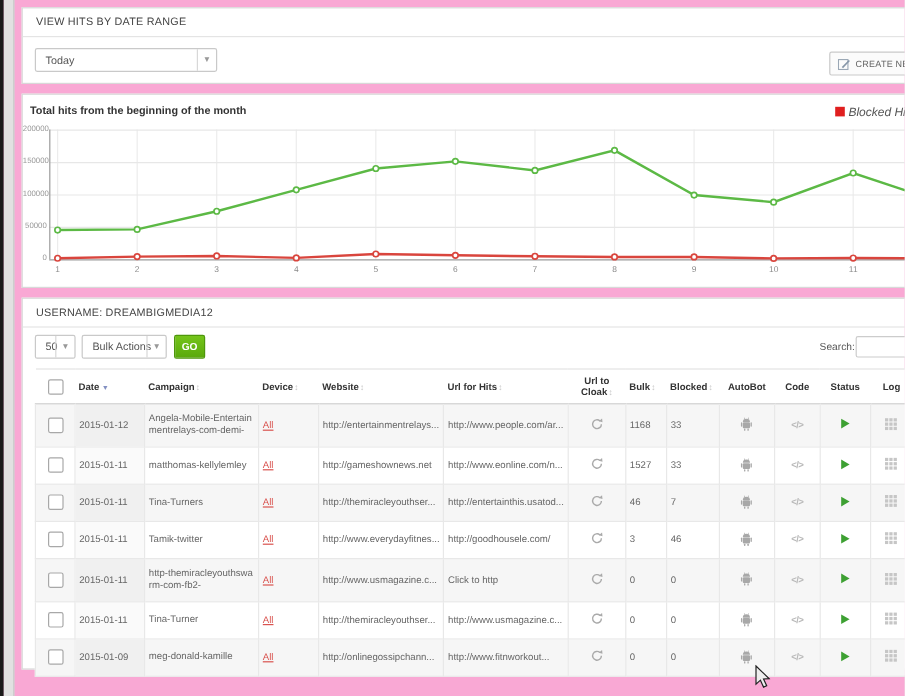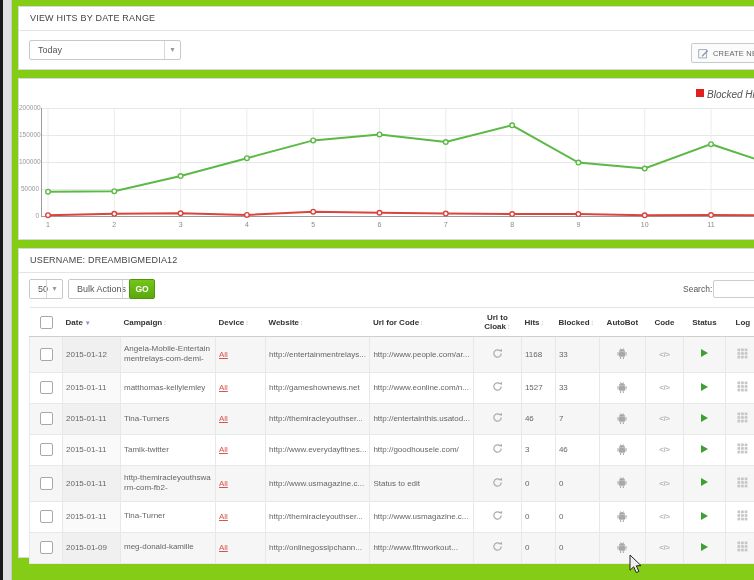--- a/index.html
+++ b/index.html
@@ -1,16 +1,16 @@
 <!DOCTYPE html>
 <html><head>
 <meta charset="utf-8">
 <style>
   html,body{margin:0;padding:0;background:#ededed;}
-  .screen{position:relative;width:754px;height:580px;overflow:hidden;background:#84cc16;
+  .screen{position:relative;width:754px;height:580px;overflow:hidden;background:#f9a8d4;
           font-family:"Liberation Sans",sans-serif;-webkit-font-smoothing:antialiased;}
   .left-edge{position:absolute;left:0;top:0;width:3px;height:580px;background:#1a1a1a;z-index:40;}
   .left-gutter{position:absolute;left:3px;top:0;width:8px;height:580px;background:#e1e1e1;border-right:1px solid #c9c9c9;z-index:39;}
 
   .panel{position:absolute;left:18px;width:902px;background:#fff;border:1px solid #d8d8d8;box-sizing:border-box;}
   #panel-range{top:6px;height:64px;}
   #panel-chart{top:78px;height:162px;}
   #panel-table{top:248px;height:310px;}
   .panel-head{height:23px;line-height:23px;padding:0 11px;font-size:9px;color:#444;border-bottom:1px solid #e4e4e4;letter-spacing:.2px;}
 
@@ -26,21 +26,21 @@
   .chart-title{position:absolute;left:6px;top:8px;font-size:9px;font-weight:bold;color:#333;}
   .legend{position:absolute;left:677px;top:10px;display:flex;gap:7px;white-space:nowrap;}
   .lg-item{display:flex;align-items:flex-start;gap:3px;font-size:10px;color:#555;font-style:italic;}
   .lg-item .sw{width:8px;height:8px;display:inline-block;}
   #plot{position:absolute;left:22px;top:29px;width:878px;height:130px;}
   .ylab{position:absolute;left:0;width:20px;text-align:right;font-size:6.5px;color:#999;}
 
   .controls{position:absolute;left:0;top:24px;width:100%;height:34px;}
   #select-pagesize{left:10px;top:6px;width:34px;}
   #select-bulk{left:49px;top:6px;width:71px;}
-  .go-btn{position:absolute;left:110px;top:6px;width:26px;height:20px;background:linear-gradient(#74c41a,#5aa90c);
+  .go-btn{position:absolute;left:126px;top:6px;width:26px;height:20px;background:linear-gradient(#74c41a,#5aa90c);
     border:1px solid #4e970b;border-radius:2px;color:#fff;font-size:8.5px;font-weight:bold;text-align:center;line-height:18px;box-sizing:border-box;}
   .search-lab{position:absolute;left:664px;top:11px;font-size:8.5px;color:#555;}
   .search-input{position:absolute;left:694px;top:7px;width:130px;height:18px;border:1px solid #ccc;border-radius:2px;box-sizing:border-box;font-size:9px;padding:0 4px;}
 
   table.grid{position:absolute;left:10px;top:58px;border-collapse:collapse;table-layout:fixed;background:#fff;}
   table.grid th{font-size:8px;color:#333;font-weight:bold;text-align:left;padding:5px 3px;border-top:1px solid #e3e3e3;border-bottom:1px solid #cfcfcf;vertical-align:middle;}
   table.grid th.center,table.grid td.center{text-align:center;}
   table.grid td{font-size:8px;color:#666;padding:7px 3px;border:1px solid #e8e8e8;vertical-align:middle;overflow:hidden;}
   table.grid tr.odd td{background:#f6f6f6;}
   table.grid tr.odd td.col-date{background:#f0f0f0;}
@@ -74,20 +74,21 @@
         <svg width="11" height="11" viewBox="0 0 12 12">
             <rect x="0.8" y="1.8" width="8.6" height="9" fill="none" stroke="#9aa7b5" stroke-width="1"></rect>
             <path d="M3.8,8.6 L10.1,2.1 L11.2,3.2 L4.9,9.6 Z" fill="#8696a8"></path>
           </svg>
       </span>
       <span>CREATE NEW CAMPAIGN</span>
     </div>
   </div>
 
   <div class="panel" id="panel-chart">
+    <div class="chart-title">Total hits from the beginning of the month</div>
     <div class="legend" id="legend">
         <div class="lg-item">
           <span class="sw" style="background: rgb(224, 31, 31);"></span>
           <span>Blocked Hits</span>
         </div>
       </div>
     <div id="ylabels">
         <div class="ylab" style="top: 133px;">0</div>
         <div class="ylab" style="top: 106px;">50000</div>
         <div class="ylab" style="top: 79px;">100000</div>
@@ -172,23 +173,23 @@
     <table class="grid" id="grid">
       <thead id="grid-head">
           <tr>
             <th class="center" style="width: 27px;">
               <div class="cb"></div>
             </th>
             <th style="width: 52px;"><span>Date</span><span class="sort-desc">▼</span></th>
             <th style="width: 89px;"><span>Campaign</span><span class="sort-both">↕</span></th>
             <th style="width: 44px;"><span>Device</span><span class="sort-both">↕</span></th>
             <th style="width: 64px;"><span>Website</span><span class="sort-both">↕</span></th>
-            <th style="width: 75px;"><span>Url for Code</span><span class="sort-both">↕</span></th>
+            <th style="width: 75px;"><span>Url for Hits</span><span class="sort-both">↕</span></th>
             <th class="center" style="width: 42px;"><span>Url to Cloak</span><span class="sort-both">↕</span></th>
-            <th style="width: 28px;"><span>Hits</span><span class="sort-both">↕</span></th>
+            <th style="width: 28px;"><span>Bulk</span><span class="sort-both">↕</span></th>
             <th style="width: 38px;"><span>Blocked</span><span class="sort-both">↕</span></th>
             <th class="center" style="width: 40px; margin-left: 41px;"><span>AutoBot</span></th>
             <th class="center" style="width: 32px;"><span>Code</span></th>
             <th class="center" style="width: 36px;"><span>Status</span></th>
             <th class="center" style="width: 29px;"><span>Log</span></th>
           </tr>
         </thead>
       <tbody id="grid-body">
           <tr class="odd">
             <td class="center">
@@ -363,21 +364,21 @@
                 </svg></span></td>
           </tr>
           <tr class="odd">
             <td class="center">
               <div class="cb"></div>
             </td>
             <td class="col-date nowrap">2015-01-11</td>
             <td class="wrap">http-themiracleyouthswarm-com-fb2-</td>
             <td><span class="device-link">All</span></td>
             <td class="nowrap">http://www.usmagazine.c...</td>
-            <td class="nowrap">Status to edit</td>
+            <td class="nowrap">Click to http</td>
             <td class="center"><span class="iconwrap"><svg width="11" height="11" viewBox="0 0 12 12">
                   <path d="M10,6 a4,4 0 1 1 -1.3,-2.95" fill="none" stroke="#aaa" stroke-width="1.3"></path>
                   <path d="M10.6,0.8 L11,4.2 L7.6,3.3 Z" fill="#aaa"></path>
                 </svg></span></td>
             <td>0</td>
             <td>0</td>
             <td class="center"><span class="iconwrap"><svg width="12" height="14" viewBox="0 0 14 15">
                   <g fill="#a8a8a8">
                     <path d="M4.6,1.2 L5.7,2.8 L4.9,3.2 Z"></path>
                     <path d="M9.4,1.2 L8.3,2.8 L9.1,3.2 Z"></path>

